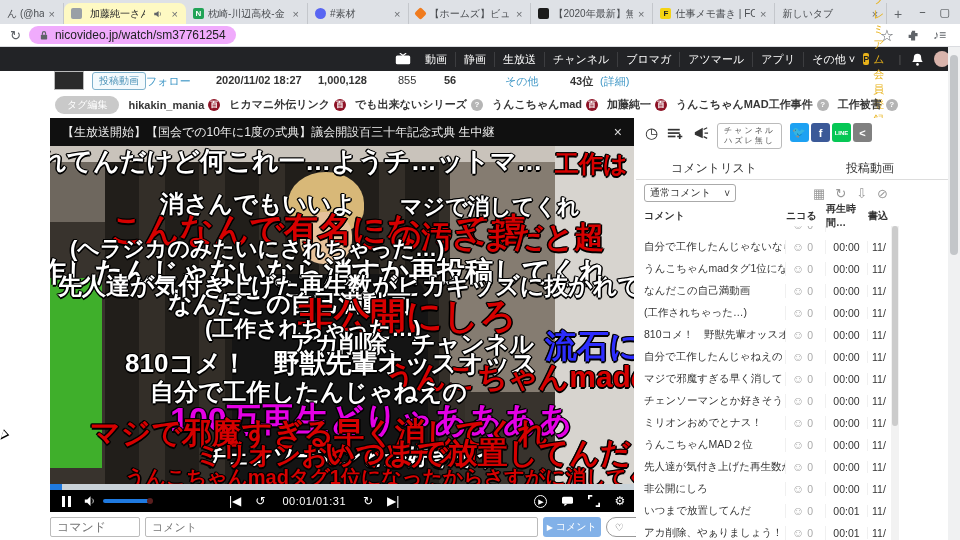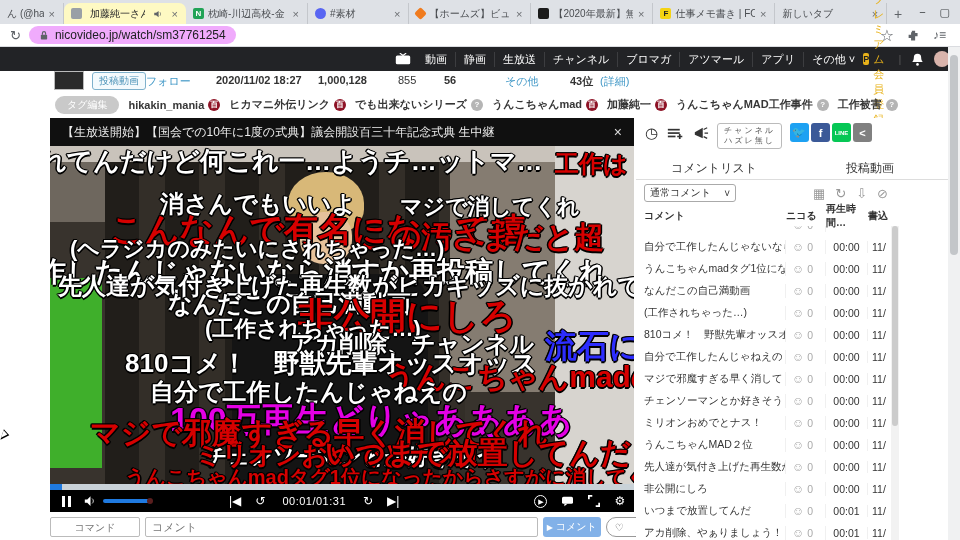--- a/index.html
+++ b/index.html
@@ -72,21 +72,21 @@
   .vctrl { position:absolute; top:372px; left:0; width:100%; height:22px; background:#000; display:flex; align-items:center; color:#fff; }
   .pausebars { width:10px; height:11px; margin-left:12px; display:flex; gap:3px; }
   .pausebars i { width:3px; height:11px; background:#fff; }
   .volbar { width:48px; height:4px; background:#1f7ae0; border-radius:2px; margin-left:6px; position:relative; }
   .volbar::after { content:""; position:absolute; right:-2px; top:-1px; width:6px; height:6px; background:#5a1e1e; border-radius:50%; }
   .vtime { font-size:11px; letter-spacing:.5px; margin:0 10px; }
   .vicon { font-size:12px; color:#fff; margin:0 7px; line-height:1; }
 
   
   .cmtbar { top:514px; left:50px; width:624px; height:26px; display:flex; align-items:center; gap:5px; }
-  .cmdinput { width:90px; height:20px; border:1px solid #bbb; border-radius:2px; font-size:10px; padding:0 6px; color:#333;text-align:center; }
+  .cmdinput { width:90px; height:20px; border:1px solid #bbb; border-radius:2px; font-size:12px; padding:0 6px; color:#333; }
   .cmtinput { width:404px; height:20px; border:1px solid #bbb; border-radius:2px; font-size:11px; padding:0 6px; color:#333; }
   .cmtsubmit { width:60px; height:20px; background:#82b1e8; border:none; border-radius:3px; color:#fff; font-size:10px;
                display:flex; align-items:center; justify-content:center; gap:3px; }
   .likebtn { height:20px; border:1px solid #999; border-radius:10px; background:#fff; color:#555; font-size:10px;
              display:flex; align-items:center; padding:0 8px; gap:2px; }
 
   
   .sidepanel { top:118px; left:636px; width:312px; height:422px; background:#fff; }
   .sp-toolbar { position:absolute; top:0; left:0; width:100%; height:38px; display:flex; align-items:flex-start; padding-top:5px; }
   .sp-ico { font-size:15px; color:#333; margin-left:9px; line-height:20px; }

